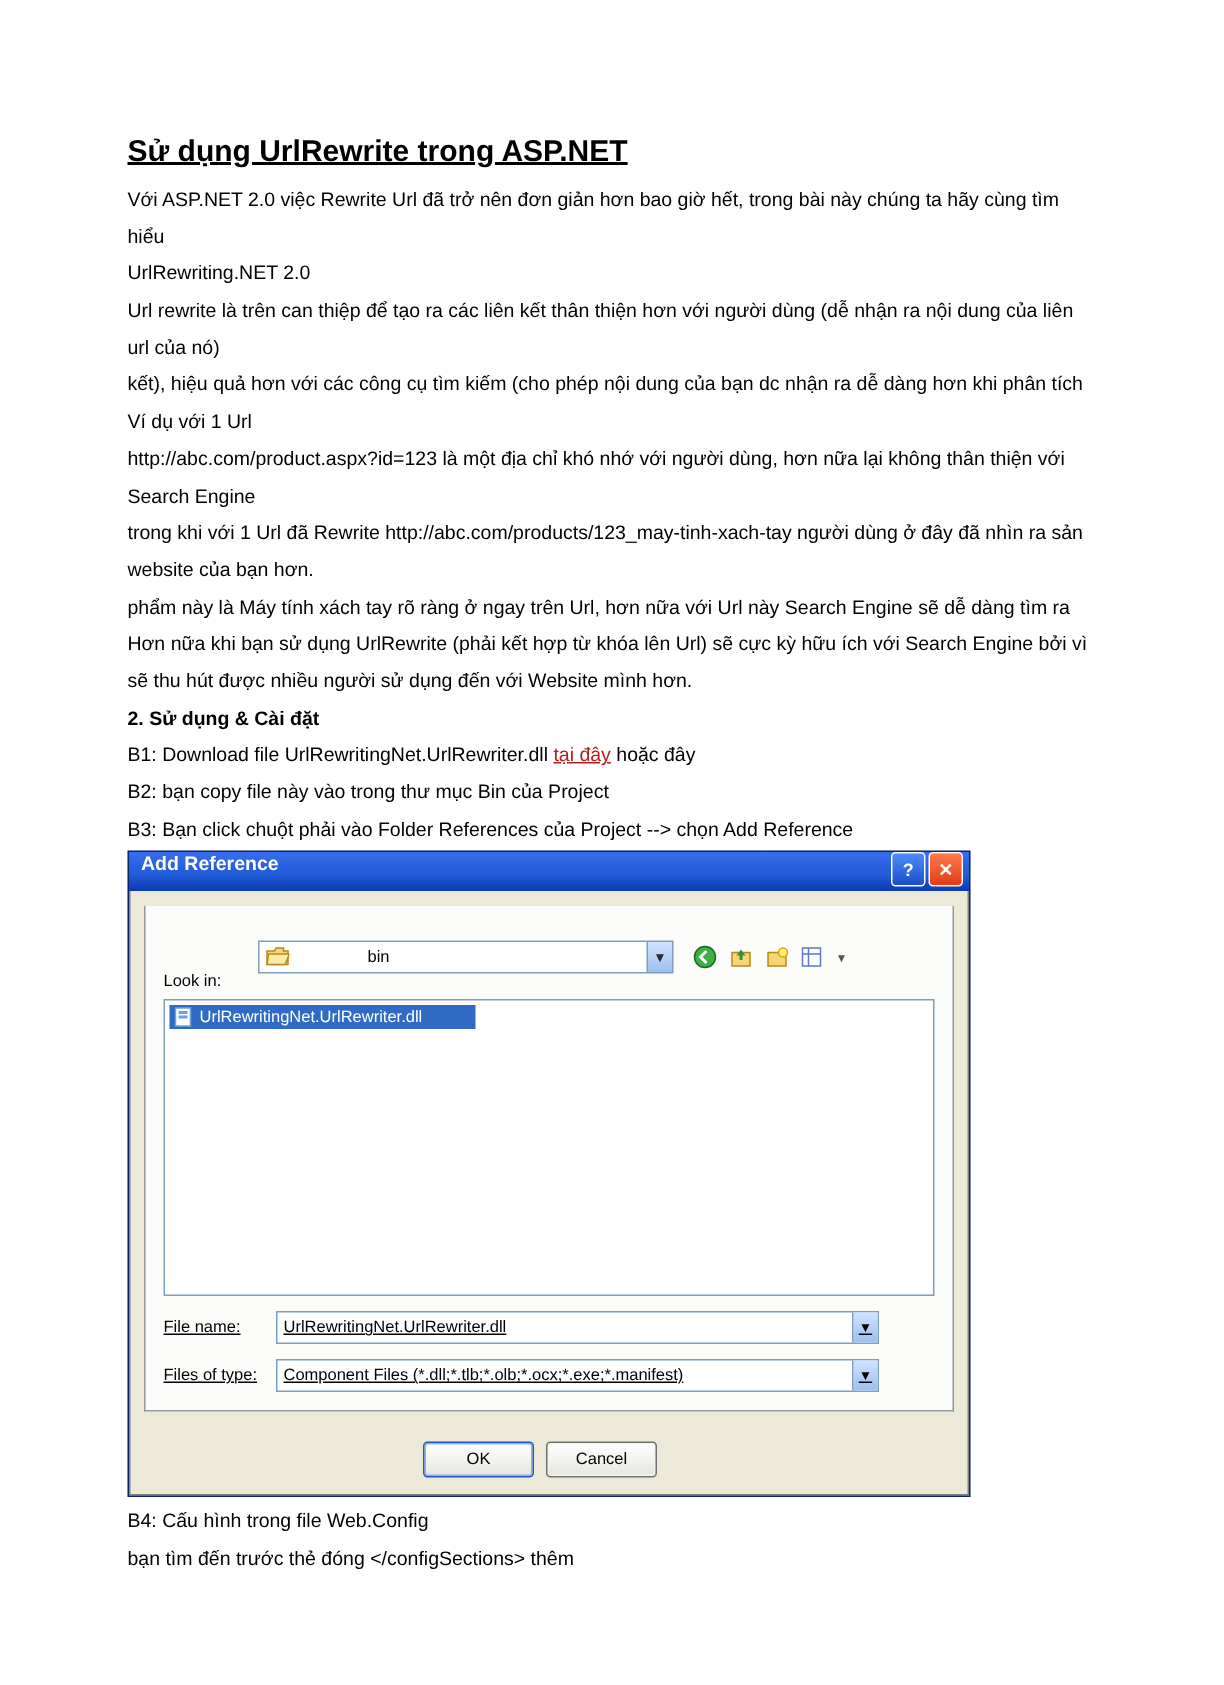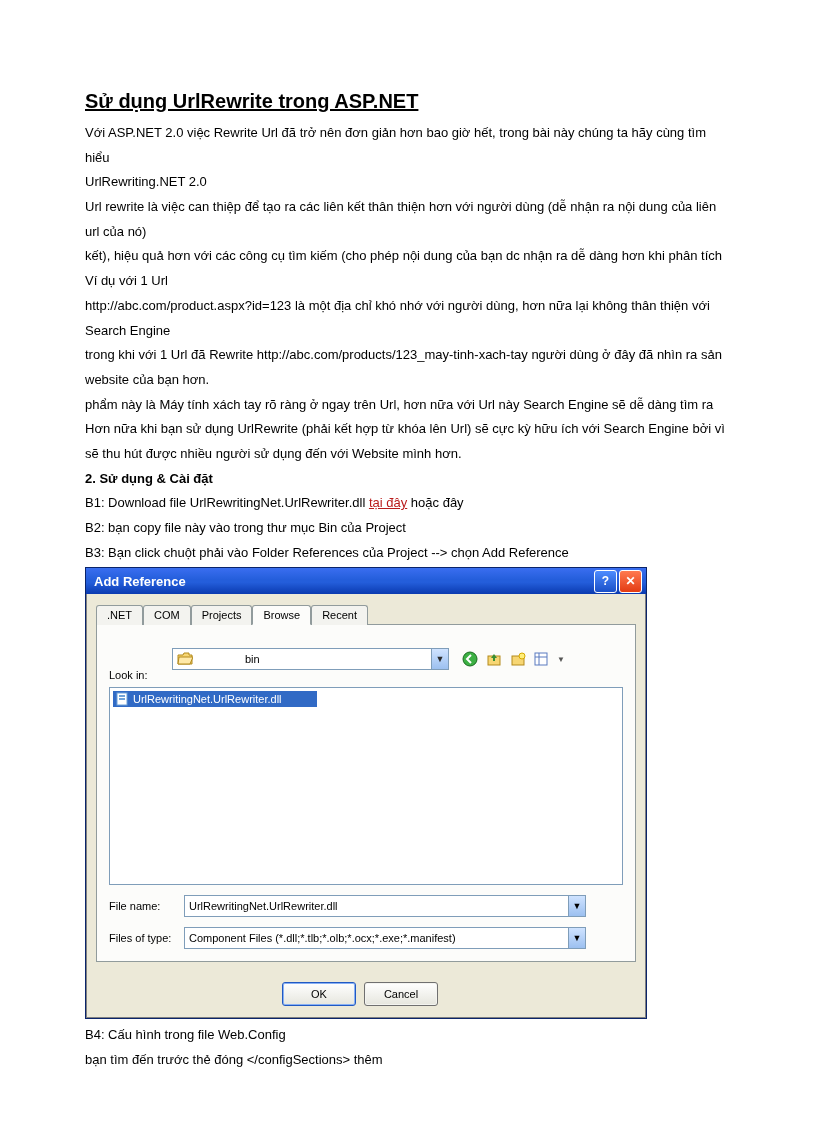--- a/index.html
+++ b/index.html
@@ -34,21 +34,21 @@
     background: #ece9d8;
     border: 1px solid #0a246a;
     box-shadow: 0 0 0 1px #808080 inset;
     font-family: Tahoma, Arial, sans-serif;
     font-size: 11px;
   }
   .titlebar {
     height: 26px;
     background: linear-gradient(to bottom, #3a6ef0 0%, #245edb 45%, #245edb 55%, #0a3ab0 100%);
     display: flex;
-    align-items: center;
+    align-items: flex-start;
     padding: 0 4px 0 8px;
     color: #fff;
     font-weight: bold;
     font-size: 13px;
   }
   .titlebar .spacer { flex: 1; }
   .titlebar .ctl {
     width: 21px; height: 21px;
     display: flex; align-items: center; justify-content: center;
     font-weight: bold;
@@ -107,21 +107,21 @@
   .file-list {
     border: 1px solid #7f9db9; background:#fff;
     height: 190px; padding:3px;
   }
   .file-list .row {
     display:flex; align-items:center; gap:4px;
     background:#316ac5; color:#fff; width:200px; height:16px; padding:0 2px;
   }
   .file-list .row .fi { width:14px; height:14px; display:flex; align-items:center; justify-content:center; }
 
-  .field-row { display:flex; align-items:center; margin-top:10px; }
+  .field-row { display:flex; align-items:center; margin-top:10px;text-decoration:underline; }
   .field-row .lbl { width:75px; }
   .textcombo {
     flex: 0 0 400px;
     display:flex; height:20px; border:1px solid #7f9db9; background:#fff;
   }
   .textcombo .txt { flex:1; padding:0 4px; display:flex; align-items:center; }
   .textcombo .dd {
     width:16px; height:100%; background: linear-gradient(#cfe3ff,#9cc0f0);
     border-left:1px solid #7f9db9;
     display:flex; align-items:center; justify-content:center; font-size:9px;
@@ -140,21 +140,21 @@
 </head>
 <body>
 
 <div class="page">
   <h1 class="title">Sử dụng UrlRewrite trong ASP.NET</h1>
 
   <div class="body-text">
     <p>Với ASP.NET 2.0 việc Rewrite Url đã trở nên đơn giản hơn bao giờ hết, trong bài này chúng ta hãy cùng tìm hiểu</p>
     <p>UrlRewriting.NET 2.0</p>
 
-    <p>Url rewrite là việc can thiệp để tạo ra các liên kết thân thiện hơn với người dùng (dễ nhận ra nội dung của liên</p>
+    <p>Url rewrite là trên can thiệp để tạo ra các liên kết thân thiện hơn với người dùng (dễ nhận ra nội dung của liên</p>
     <p>url của nó)</p>
     <p>kết), hiệu quả hơn với các công cụ tìm kiếm (cho phép nội dung của bạn dc nhận ra dễ dàng hơn khi phân tích</p>
     <p>Ví dụ với 1 Url</p>
     <p>http://abc.com/product.aspx?id=123 là một địa chỉ khó nhớ với người dùng, hơn nữa lại không thân thiện với</p>
     <p>Search Engine</p>
     <p>trong khi với 1 Url đã Rewrite http://abc.com/products/123_may-tinh-xach-tay người dùng ở đây đã nhìn ra sản</p>
     <p>website của bạn hơn.</p>
     <p>phẩm này là Máy tính xách tay rõ ràng ở ngay trên Url, hơn nữa với Url này Search Engine sẽ dễ dàng tìm ra</p>
     <p>Hơn nữa khi bạn sử dụng UrlRewrite (phải kết hợp từ khóa lên Url) sẽ cực kỳ hữu ích với Search Engine bởi vì</p>
     <p>sẽ thu hút được nhiều người sử dụng đến với Website mình hơn.</p>
@@ -168,27 +168,20 @@
   </div>
 
   <div class="dialog">
     <div class="titlebar">
       <span>Add Reference</span>
       <span class="spacer"></span>
       <span class="ctl help">?</span>
       <span class="ctl close">✕</span>
     </div>
     <div class="dlg-body">
-      <div class="tabs">
-        <div class="tab">.NET</div>
-        <div class="tab">COM</div>
-        <div class="tab">Projects</div>
-        <div class="tab active">Browse</div>
-        <div class="tab">Recent</div>
-      </div>
       <div class="tab-panel">
         <div class="lookin-row">
           <span class="lbl">Look in:</span>
           <div class="combo">
             <span class="folder-ico">
               <svg width="16" height="14" viewBox="0 0 16 14">
                 <path d="M1 3 L6 3 L7 1 L12 1 L12 3 L15 3 L15 12 L1 12 Z" fill="#f7d673" stroke="#b38a1d"></path>
                 <path d="M2 5 L16 5 L13 12 L1 12 Z" fill="#ffe9a8" stroke="#b38a1d"></path>
               </svg>
             </span>

